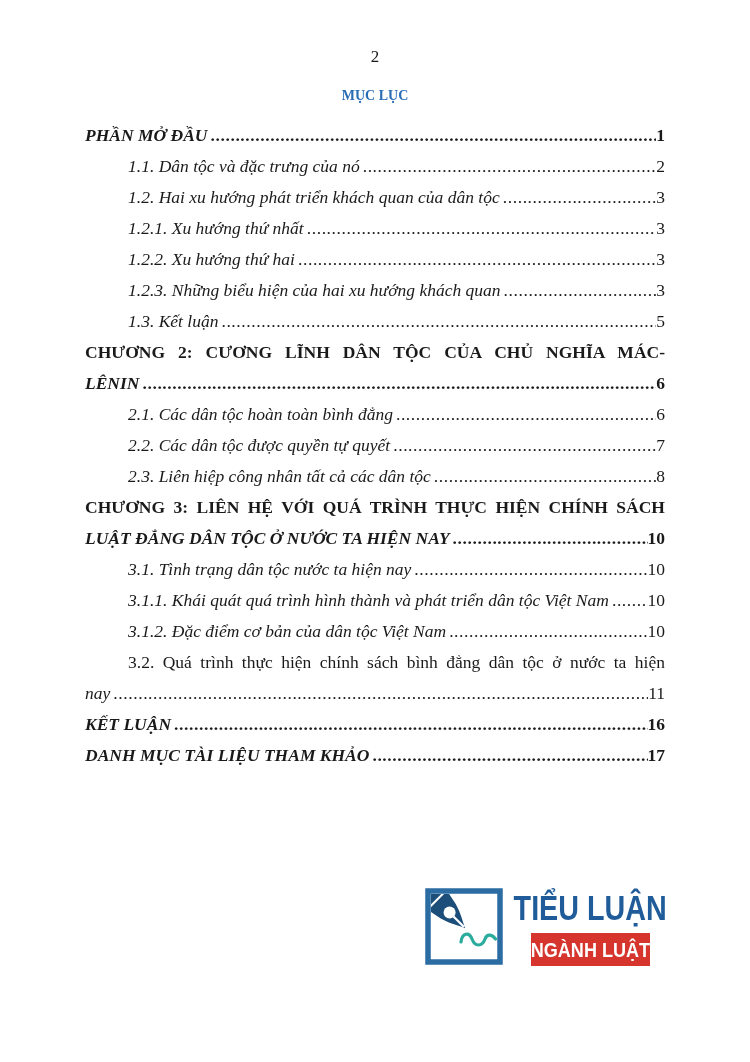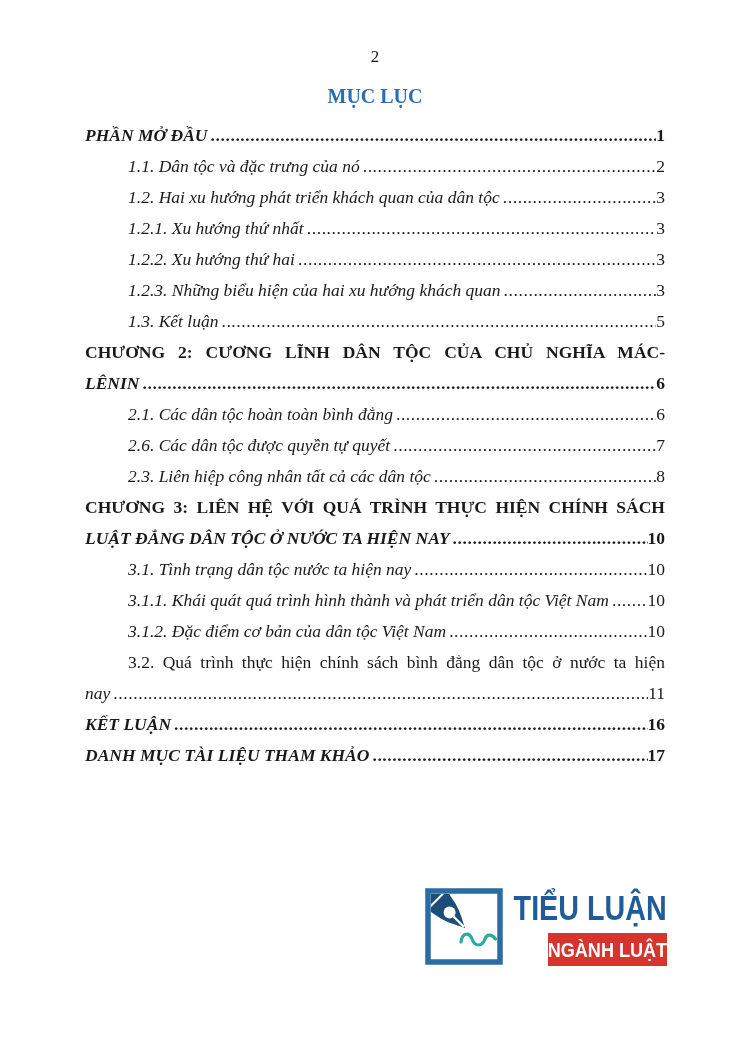--- a/index.html
+++ b/index.html
@@ -27,21 +27,21 @@
     text-align: center;
     font-size: 17px;
     line-height: 22px;
   }
   .toc-title {
     position: absolute;
     top: 84px;
     left: 0;
     width: 100%;
     text-align: center;
-    font-size: 20px;
+    font-size: 14px;
     font-weight: bold;
     line-height: 24px;
   }
   .toc {
     position: absolute;
     top: 120px;
     left: 85px;
     width: 580px;
     font-size: 17.5px;
   }
@@ -105,21 +105,21 @@
     font-weight: bold;
     font-size: 35px;
     line-height: 37px;
     white-space: nowrap;
     transform: scaleX(0.82);
     transform-origin: 100% 50%;
     letter-spacing: 0px;
   }
   .logo-line2-box {
     position: absolute;
-    right: 3px;
+    right: 20px;
     top: 53px;
     width: 119px;
     height: 33px;
     display: flex;
     align-items: center;
     justify-content: center;
   }
   .logo-line2-box .txt {
     font-family: "Liberation Sans", "DejaVu Sans", sans-serif;
     font-weight: bold;
@@ -180,21 +180,21 @@
         <span class="t">LÊNIN</span>
         <span class="leader"></span>
         <span class="pg">6</span>
       </div>
       <div class="toc-line indent">
         <span class="t">2.1. Các dân tộc hoàn toàn bình đẳng</span>
         <span class="leader"></span>
         <span class="pg">6</span>
       </div>
       <div class="toc-line indent">
-        <span class="t">2.6. Các dân tộc được quyền tự quyết</span>
+        <span class="t">2.2. Các dân tộc được quyền tự quyết</span>
         <span class="leader"></span>
         <span class="pg">7</span>
       </div>
       <div class="toc-line indent">
         <span class="t">2.3. Liên hiệp công nhân tất cả các dân tộc</span>
         <span class="leader"></span>
         <span class="pg">8</span>
       </div>
       <div class="toc-line bold spread">CHƯƠNG 3: LIÊN HỆ VỚI QUÁ TRÌNH THỰC HIỆN CHÍNH SÁCH</div>
       <div class="toc-line bold">

